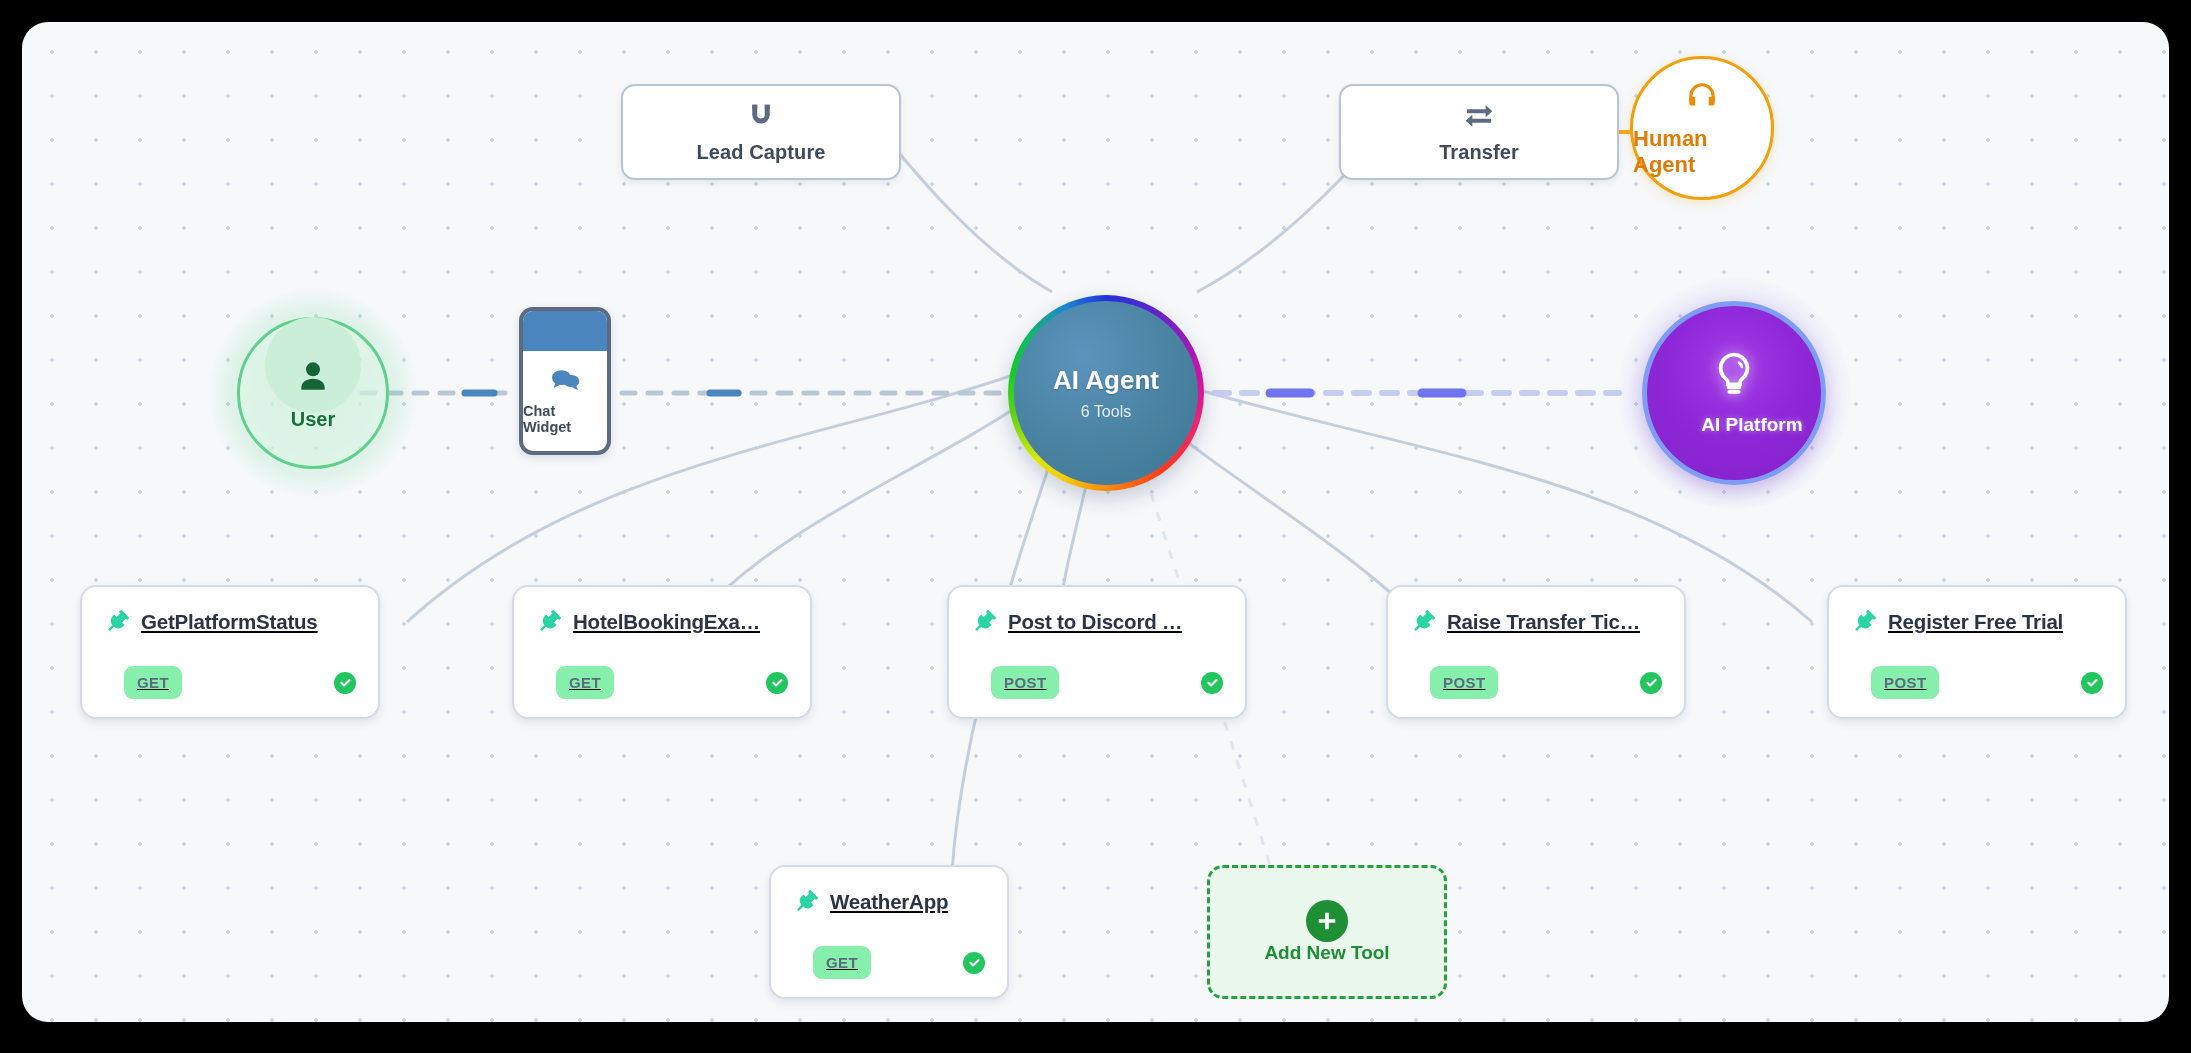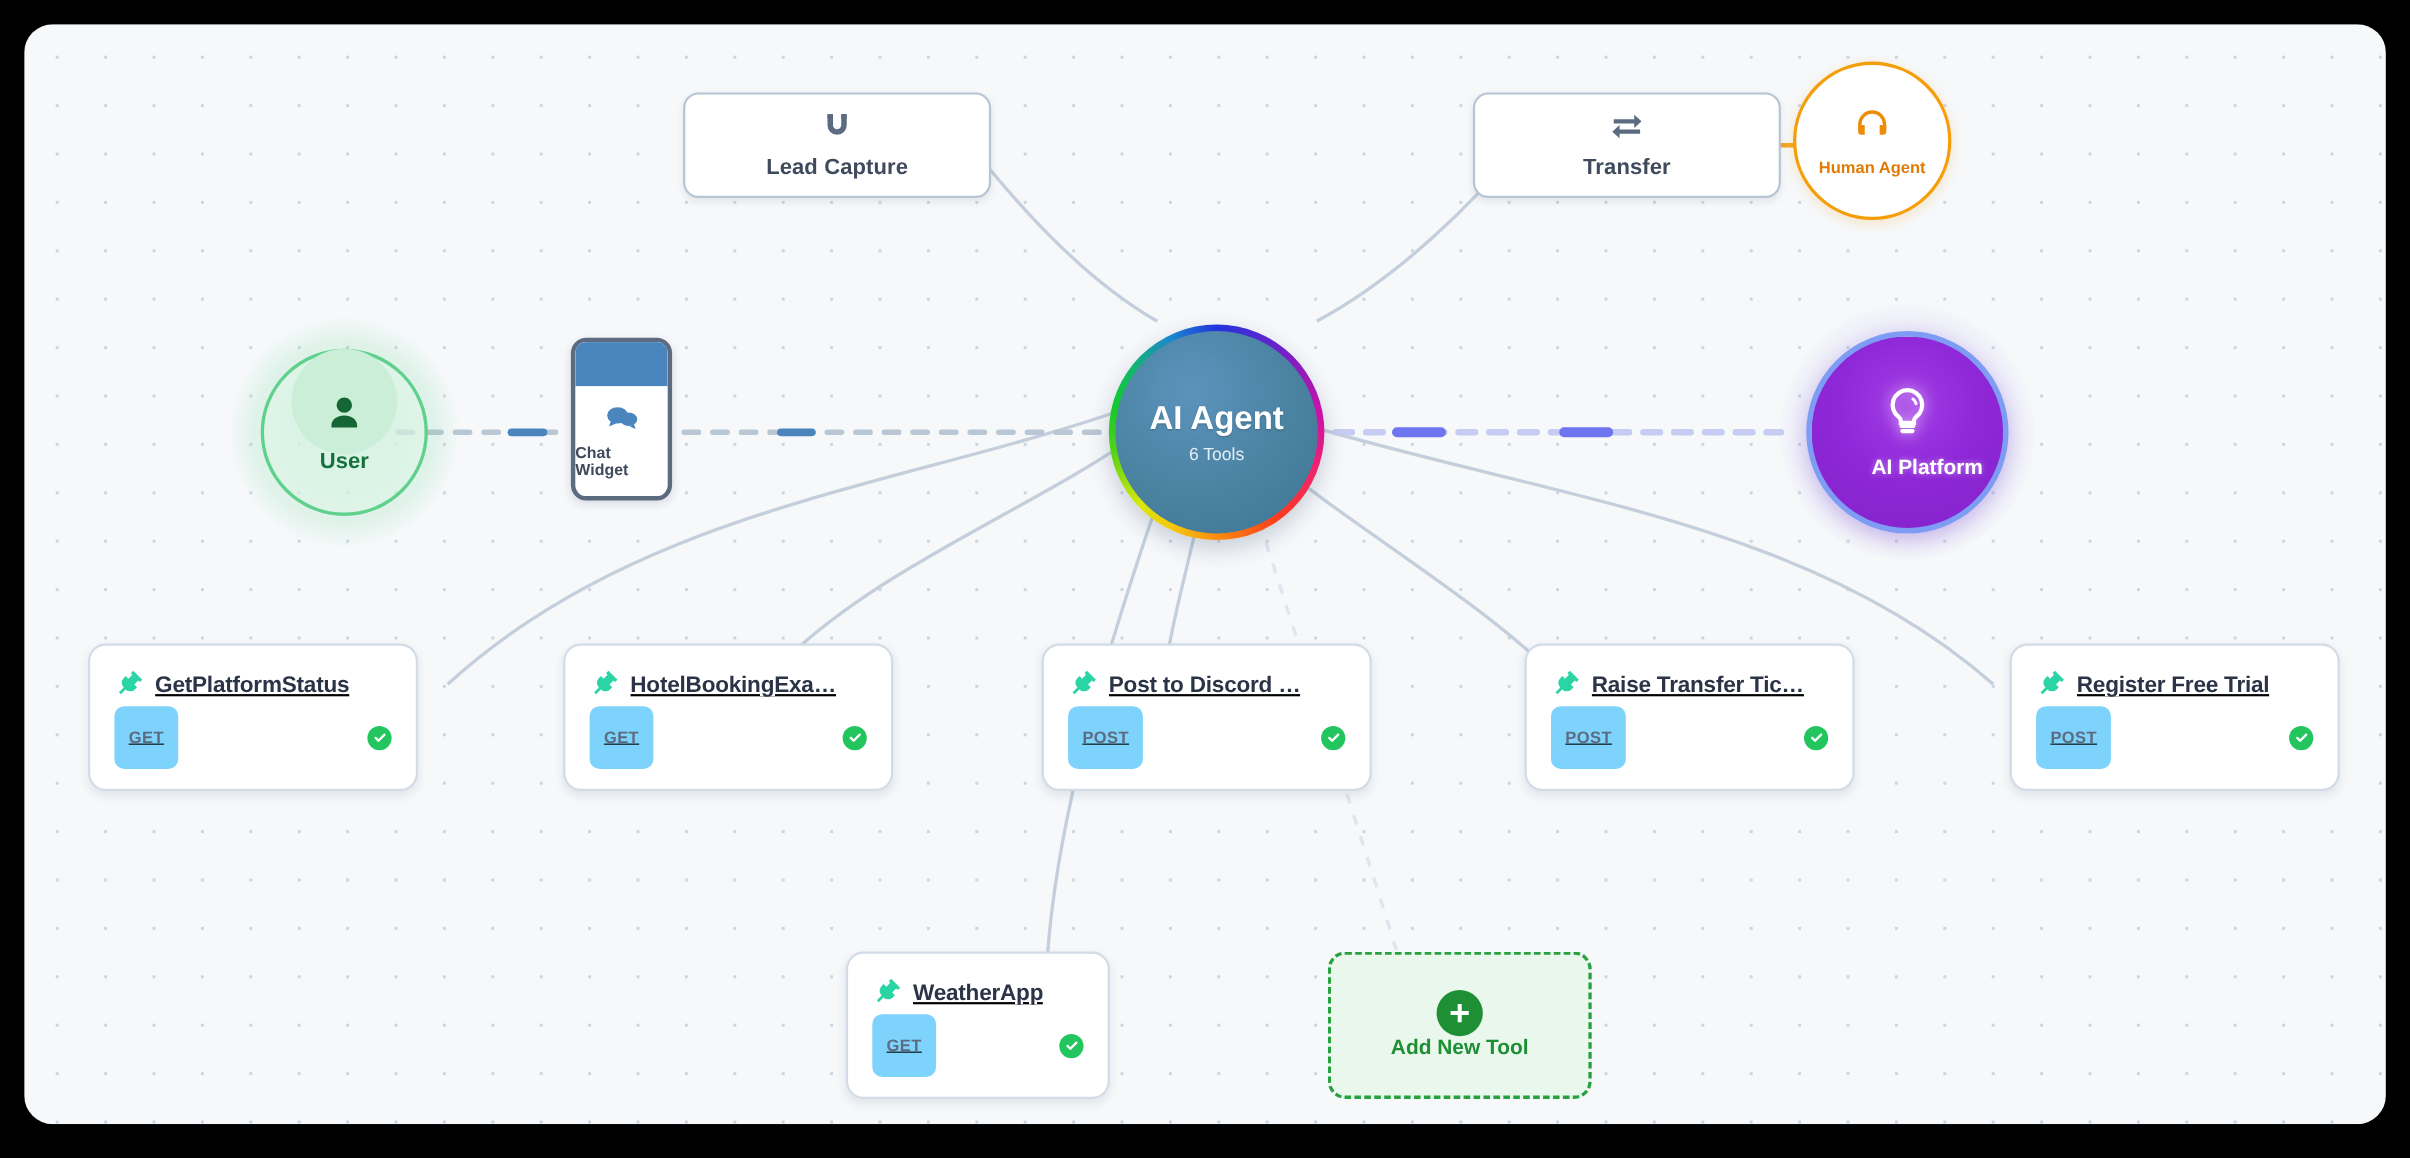--- a/index.html
+++ b/index.html
@@ -97,21 +97,21 @@
     padding: 6px;
     box-shadow: 0 8px 20px rgba(35,60,100,.22);
   }
   .agent-core {
     width: 100%; height: 100%; border-radius: 50%;
     background: radial-gradient(circle at 38% 30%, #5b93bd 0%, #49819f 58%, #3d7696 100%);
     display: flex; flex-direction: column;
     align-items: center; justify-content: center; gap: 7px;
   }
   .agent-title {
-    font-size: 30px; font-weight: bold; color: #ffffff;
+    font-size: 26px; font-weight: bold; color: #ffffff;
     text-shadow: 0 1px 2px rgba(0,0,0,.22);
   }
   .agent-sub { font-size: 16px; color: #e3eef5; }
 
   
   .plat-halo {
     width: 232px; height: 232px; border-radius: 50%;
     background: radial-gradient(circle, rgba(150,130,240,.16) 0%, rgba(150,130,240,.10) 58%, rgba(150,130,240,0) 73%);
     display: flex; align-items: center; justify-content: center;
   }
@@ -133,45 +133,46 @@
   
   .human-circle {
     width: 144px; height: 144px; border-radius: 50%;
     background: #ffffff;
     border: 3px solid #f59e0b;
     display: flex; flex-direction: column;
     align-items: center; justify-content: center; gap: 9px;
     box-shadow: 0 3px 12px rgba(245,158,11,.22);
   }
   .human-ico { color: #ec8c09; }
-  .human-label { font-size: 15px; font-weight: bold; color: #e07b06; }
+  .human-label { font-size: 22px; font-weight: bold; color: #e07b06; }
 
   
   .tool-card {
     width: 300px; height: 134px;
     background: #ffffff;
     border: 2px solid #d2dbe6;
     border-radius: 16px;
     box-shadow: 0 4px 9px rgba(40,60,90,.10);
     padding: 20px 22px 18px 22px;
     display: flex; flex-direction: column; justify-content: space-between; text-decoration: underline;
   }
   .tool-head { display: flex; align-items: center; gap: 11px; }
   .plug-ico { color: #2bd4a4; flex: none; }
   .tool-title {
     font-size: 20.5px; font-weight: bold; color: #2b3446;
     white-space: nowrap; overflow: hidden;
     letter-spacing: -.2px;
   }
   .tool-foot { display: flex; align-items: center; justify-content: space-between; }
   .method {
-    background: #7dd3fc; color: #5c6b80;
+    background: #86efac; color: #5c6b80;
     font-size: 15px; font-weight: bold;
-    padding: 20px 13px; border-radius: 9px;
+    padding: 8px 13px; border-radius: 9px;
     letter-spacing: .4px;
+    margin-left: 20px;
   }
   .ok-dot {
     width: 22px; height: 22px; border-radius: 50%;
     background: #22c55e;
     display: flex; align-items: center; justify-content: center;
   }
 
   
   .add-card {
     width: 240px; height: 134px;

